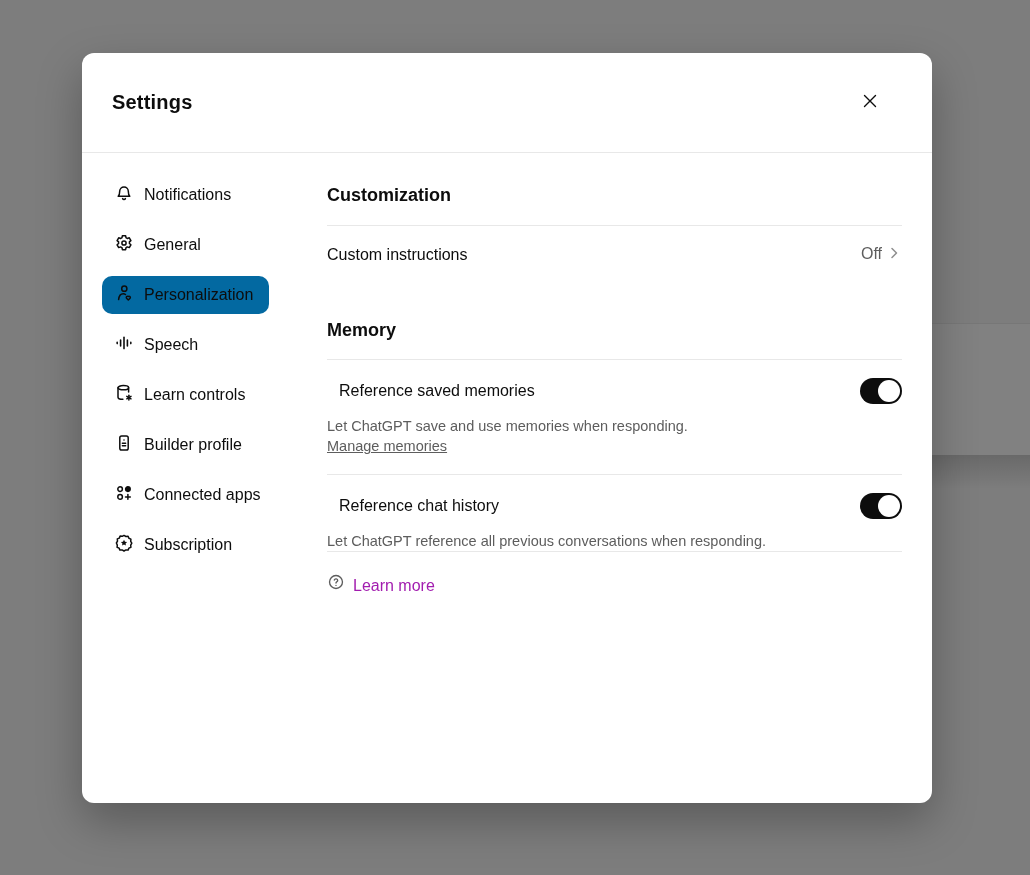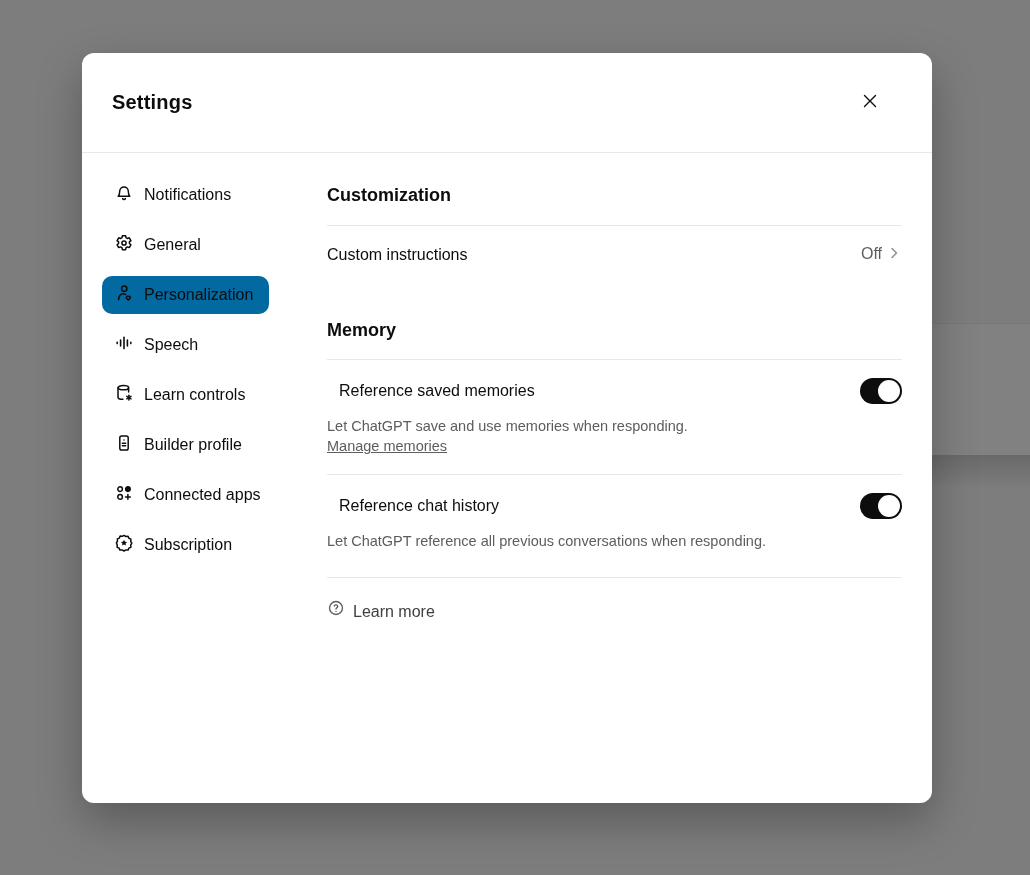--- a/index.html
+++ b/index.html
@@ -68,34 +68,34 @@
     font-size:16px;
   }
   .row-value { display:flex; align-items:flex-start; gap:4px; color:#5d5d5d; font-size:16px; cursor:pointer; background:none; border:none; font-family:inherit; }
 
   .toggle-row { padding-top:18px; border-bottom:1px solid #e8e8e8; }
   .toggle-row .row-top { display:flex; align-items:center; justify-content:space-between;margin-left:12px; }
   .row-label { font-size:16px; line-height:24px; }
   .row-desc { font-size:14.5px; line-height:20px; color:#5d5d5d; margin-top:12px; }
   .row-link { font-size:14.5px; line-height:20px; color:#5d5d5d; text-decoration:underline; display:inline-block; cursor:pointer; }
   .toggle-row.saved { padding-bottom:18px; }
-  .toggle-row.history { padding-bottom:26px; }
+  .toggle-row.history { }
 
   .toggle {
     width:42px; height:26px; border-radius:13px; background:#0d0d0d;
     position:relative; border:none; cursor:pointer; flex-shrink:0;
   }
   .toggle .knob {
     position:absolute; top:2px; right:2px; width:22px; height:22px;
     border-radius:50%; background:#ffffff;
   }
 
   .learn-more {
     margin-top:20px; display:flex; align-items:center; gap:8px;
-    color:#404040; font-size:16px; line-height:28px; cursor:pointer;
+    color:#a21caf; font-size:16px; line-height:28px; cursor:pointer;
     background:none; border:none; font-family:inherit;
   }
 </style>
 </head>
 <body>
 
 <div class="bg-card-edge"></div>
 <div class="bg-card-shadow"></div>
 
 <div class="modal">

